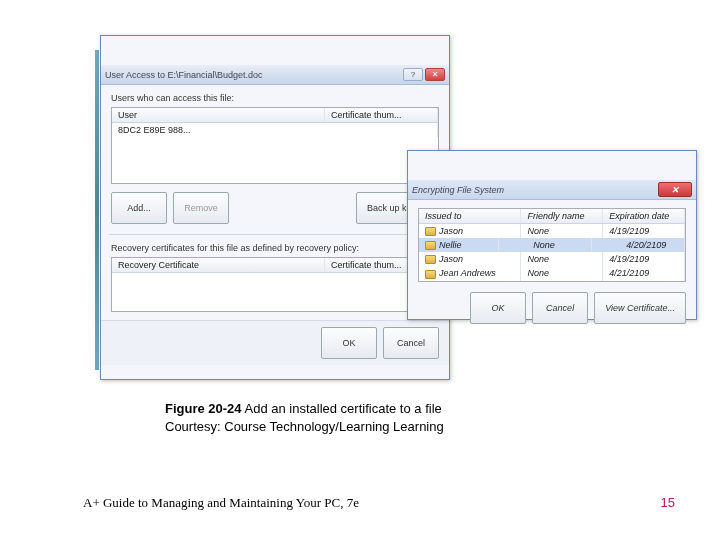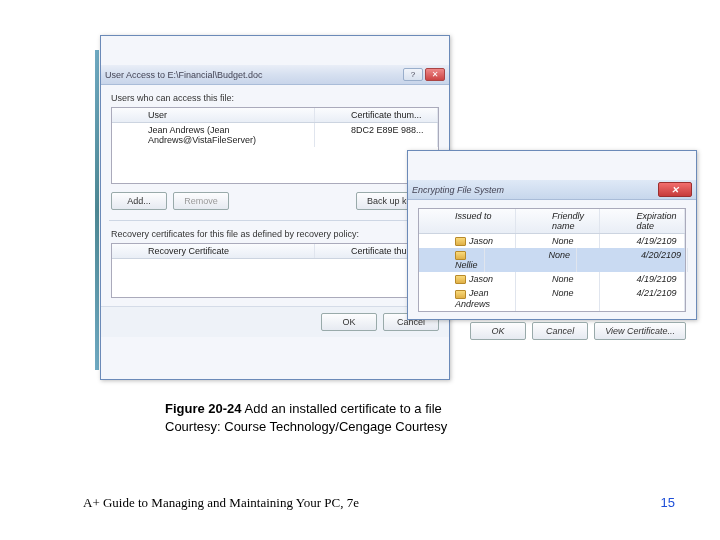--- a/index.html
+++ b/index.html
@@ -51,27 +51,26 @@
     font-size: 9px;
   }
   .list-header {
     display: flex;
     background: linear-gradient(#fbfcfe,#e9eef6);
     border-bottom: 1px solid #ccd4e0;
   }
   .list-header > div, .list-row > div {
     padding: 2px 6px;
     border-right: 1px solid #e0e5ee;
-    margin-left: 30px;
   }
   .list-row { display: flex; }
   .list-rows { min-height: 60px; }
   .btnrow { display: flex; gap: 6px; margin-top: 8px; }
   .btn {
-    height: 18px;
+    height: 32px;
     min-width: 56px;
     padding: 0 10px;
     border: 1px solid #9aa;
     border-radius: 2px;
     background: linear-gradient(#fdfdfe,#e6eaf1);
     font-size: 9px;
     display: inline-flex;
     align-items: center;
     justify-content: center;
     color: #333;
@@ -109,21 +108,21 @@
     font-size: 13px; color: #000;
     line-height: 1.35;
   }
   .caption b { font-weight: bold; }
   .book-footer-left {
     position:absolute; left:45px; top:495px;
     font-family: Liberation Serif, serif; font-size:13px; color:#000;margin-left:38px;
   }
   .book-footer-right {
     position:absolute; right:45px; top:495px;
-    font-family: Arial, sans-serif; font-size:13px; color:#1d4ed8;margin-left:28px;
+    font-family: Arial, sans-serif; font-size:13px; color:#be185d;margin-left:28px;
   }
   .left-strip {
     position:absolute;left:95px;top:50px;width:4px;height:320px;
     background:linear-gradient(#6fa9c2,#4d8894,#6fa9c2);
   }
 </style>
 </head>
 <body>
 
 <div class="left-strip"></div>
@@ -137,21 +136,20 @@
   </div>
   <div class="dlg-body">
     <div class="label">Users who can access this file:</div>
     <div class="listbox">
       <div class="list-header">
         <div style="flex:2">User</div>
         <div style="flex:1">Certificate thum...</div>
       </div>
       <div class="list-rows">
         <div class="list-row">
-          <div style="flex:2">Jean Andrews (Jean Andrews@VistaFileServer)</div>
           <div style="flex:1">8DC2 E89E 988...</div>
         </div>
       </div>
     </div>
     <div class="btnrow">
       <span class="btn">Add...</span>
       <span class="btn disabled">Remove</span>
       <span style="flex:1"></span>
       <span class="btn">Back up keys...</span>
     </div>
@@ -210,17 +208,17 @@
     <div class="btnrow" style="justify-content:flex-end;margin-top:10px">
       <span class="btn">OK</span>
       <span class="btn">Cancel</span>
       <span class="btn">View Certificate...</span>
     </div>
   </div>
 </div>
 
 <div class="caption">
   <b>Figure 20-24</b><span> Add an installed certificate to a file</span><br>
-  <span>Courtesy: Course Technology/Cengage Courtesy</span>
+  <span>Courtesy: Course Technology/Learning Learning</span>
 </div>
 
 <div class="book-footer-left">A+ Guide to Managing and Maintaining Your PC, 7e</div>
 <div class="book-footer-right">15</div>
 
 </body></html>

